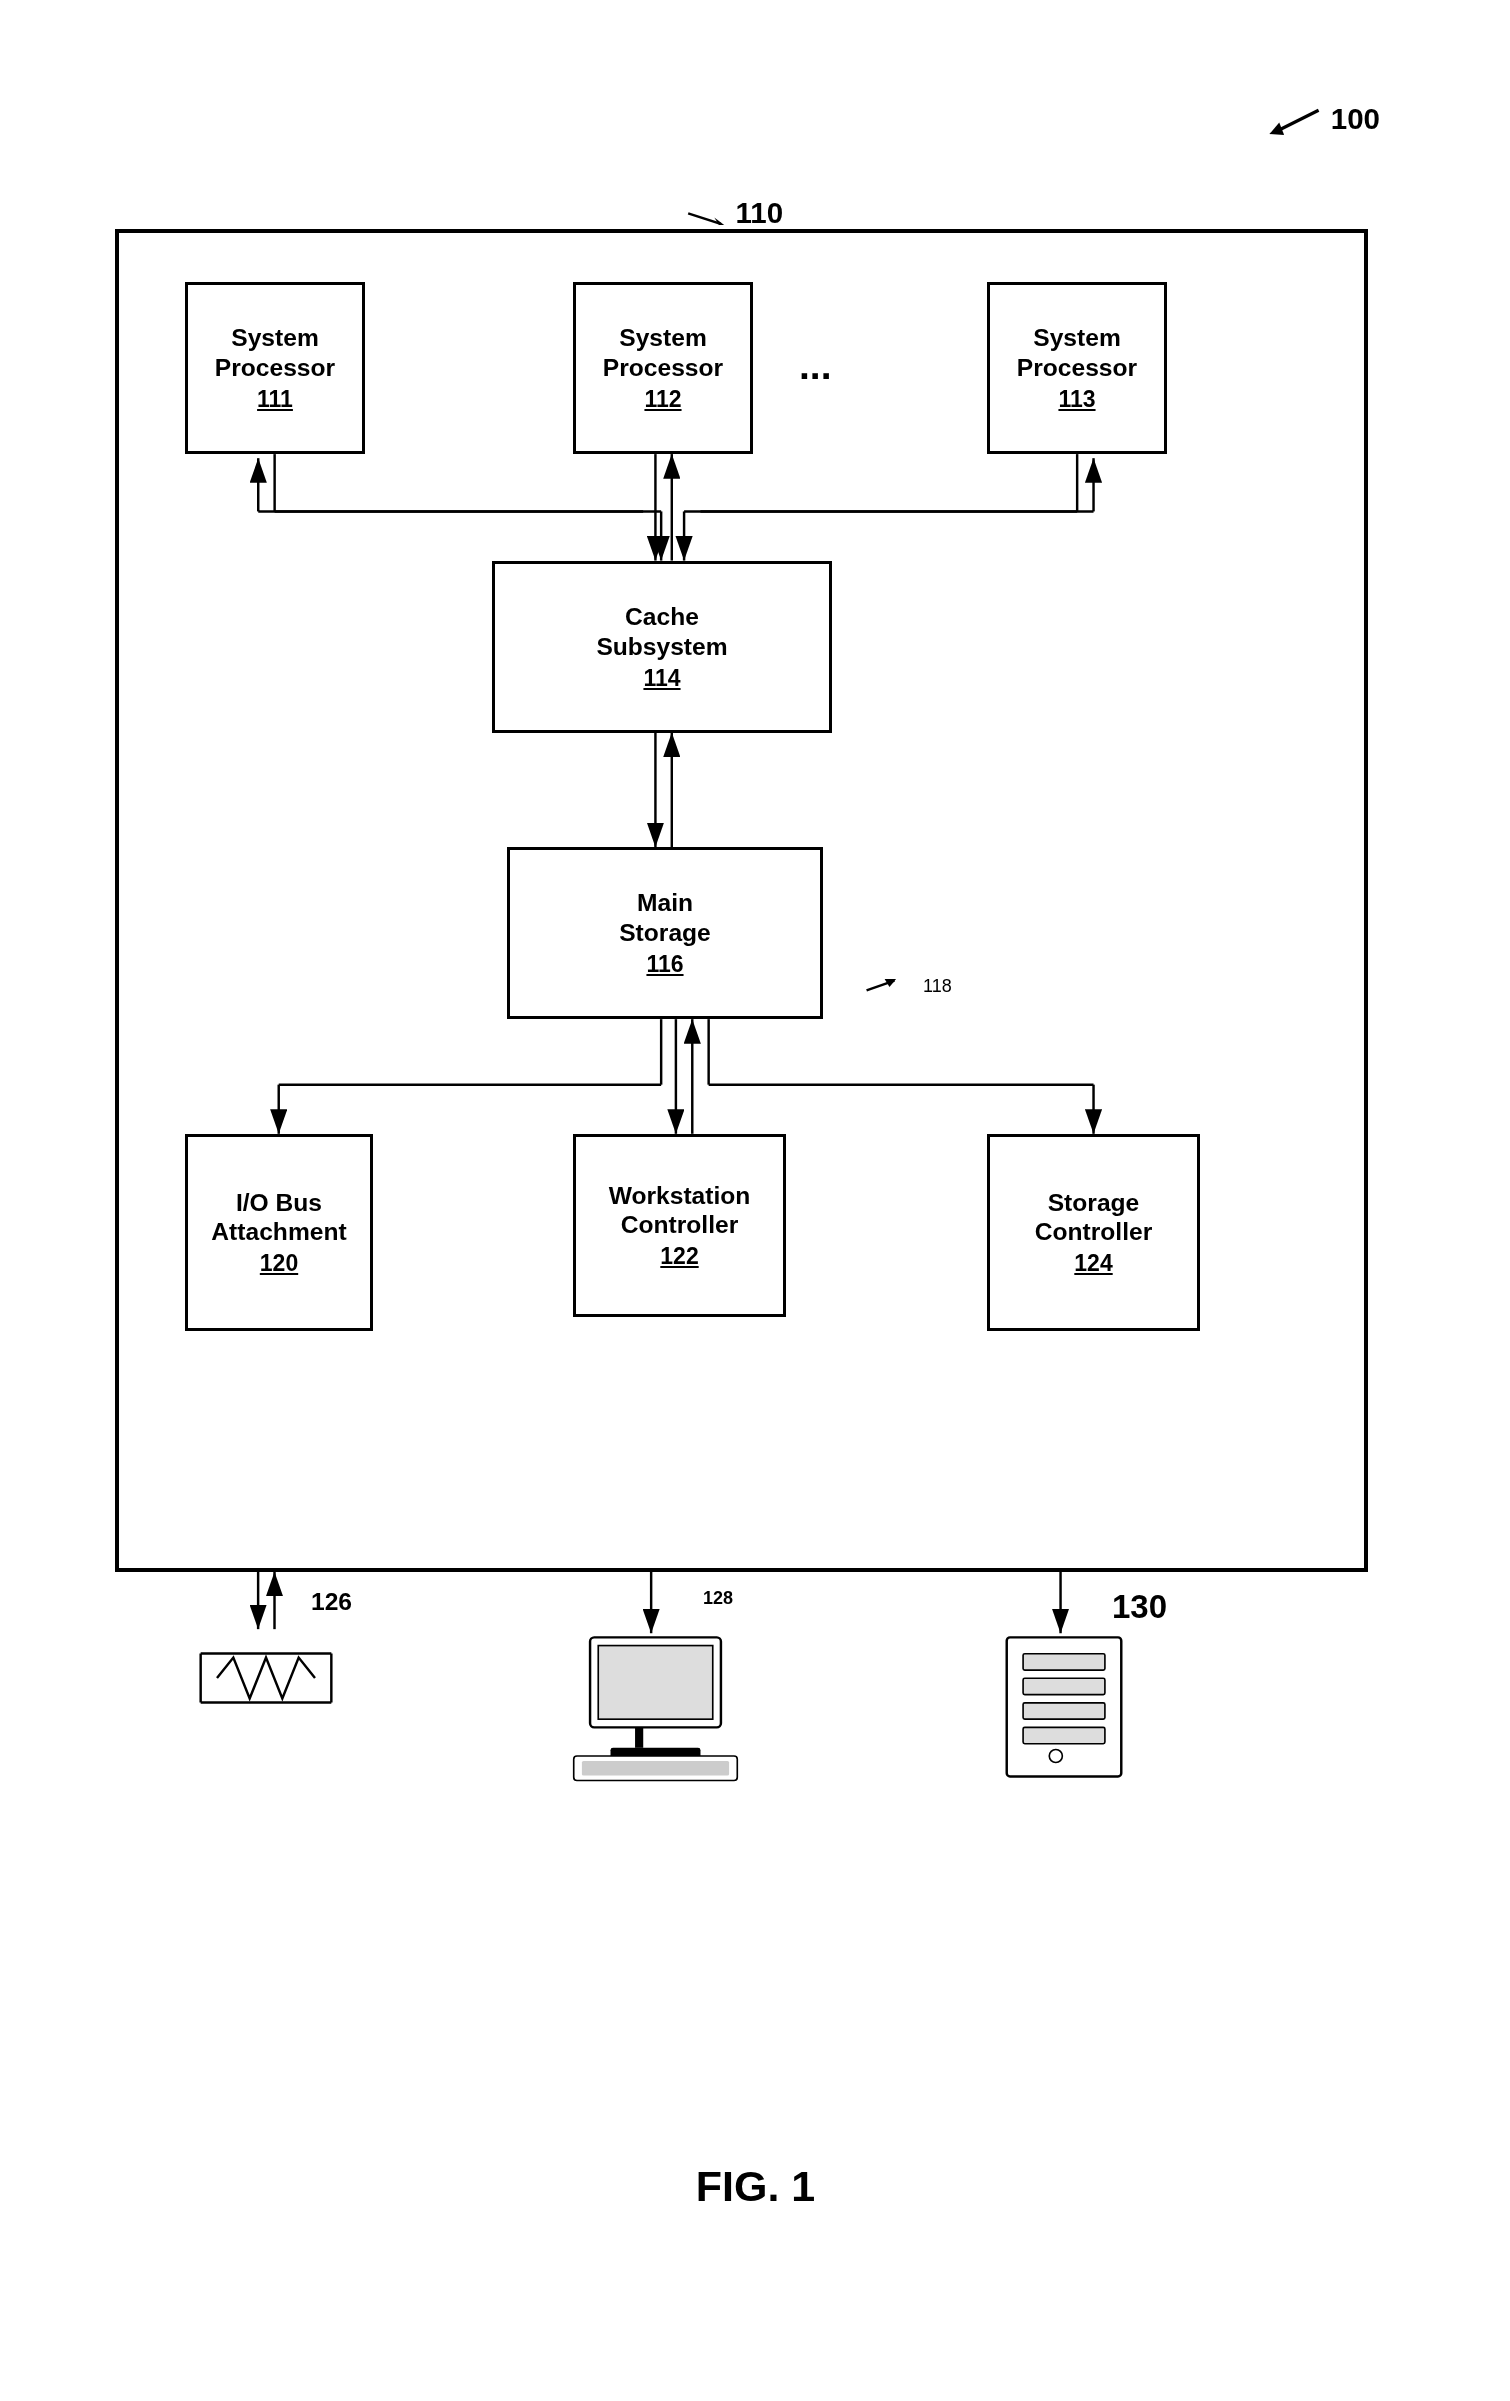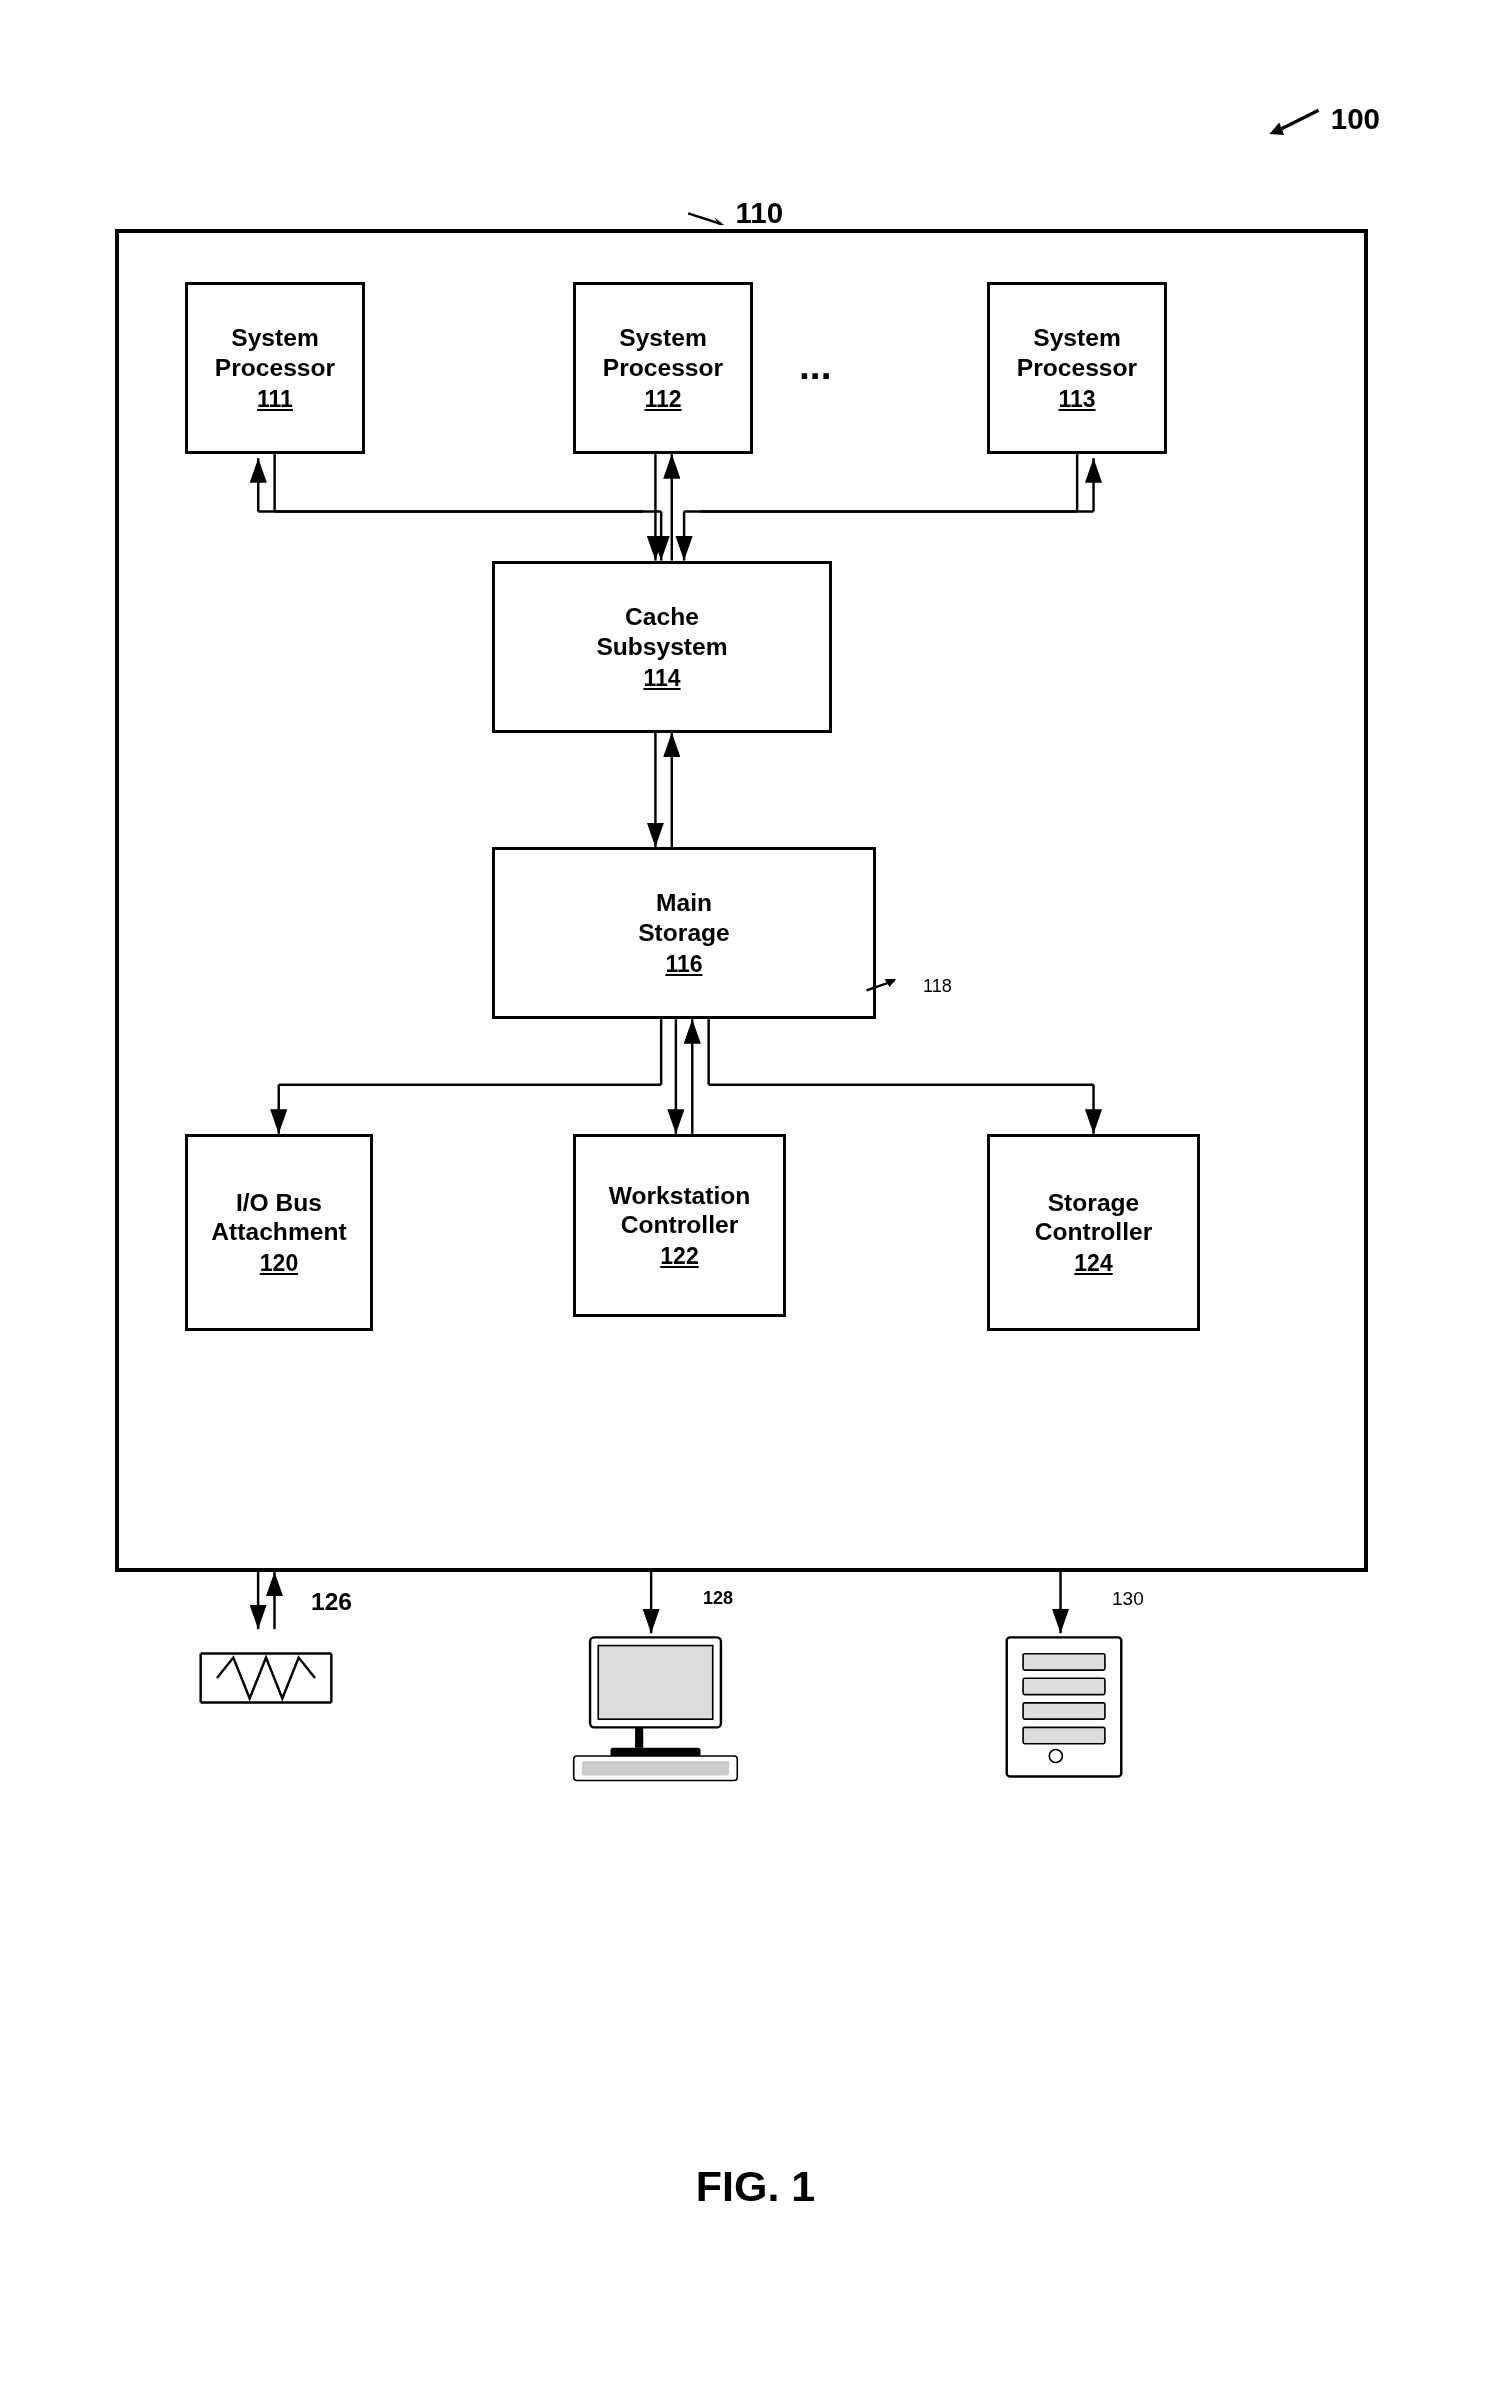--- a/index.html
+++ b/index.html
@@ -94,22 +94,22 @@
     .cache-114 {
       top: 328px;
       left: 373px;
       width: 340px;
       height: 172px;
     }
 
     
     .storage-116 {
       top: 614px;
-      left: 373px;
-      width: 384px;
+      left: 388px;
+      width: 316px;
       height: 172px;
     }
 
     
     
     .io-120 {
       top: 901px;
       left: 66px;
       width: 188px;
       height: 197px;
@@ -266,21 +266,21 @@
 
     <line x1="695" y1="1800" x2="695" y2="1875" stroke="#000" stroke-width="3" marker-end="url(#ah2)"></line>
 
     <line x1="1195" y1="1800" x2="1195" y2="1875" stroke="#000" stroke-width="3" marker-end="url(#ah2)"></line>
   </svg>
 
   <div style="position:absolute; top:1490px; left:229px; font-size:24.6px; font-weight:bold;">126</div>
 
   <div style="position:absolute; top:1490px; left:621px; font-size:18px; font-weight:bold;">128</div>
 
-  <div style="position:absolute; top:1490px; left:1030px; font-size:19px; font-weight:normal;">130</div>
+  <div style="position:absolute; top:1490px; left:1030px; font-size:33px; font-weight:bold;">130</div>
 
   <svg style="position:absolute; top:1531px; left:94px; width:180px; height:98px;" viewBox="0 0 220 120" width="180" height="98">
 
     <line x1="30" y1="30" x2="30" y2="90" stroke="#000" stroke-width="3"></line>
     <line x1="190" y1="30" x2="190" y2="90" stroke="#000" stroke-width="3"></line>
     <line x1="30" y1="30" x2="190" y2="30" stroke="#000" stroke-width="3"></line>
     <line x1="30" y1="90" x2="190" y2="90" stroke="#000" stroke-width="3"></line>
 
     <polyline points="50,60 70,35 90,85 110,35 130,85 150,35 170,60" fill="none" stroke="#000" stroke-width="3"></polyline>
   </svg>

